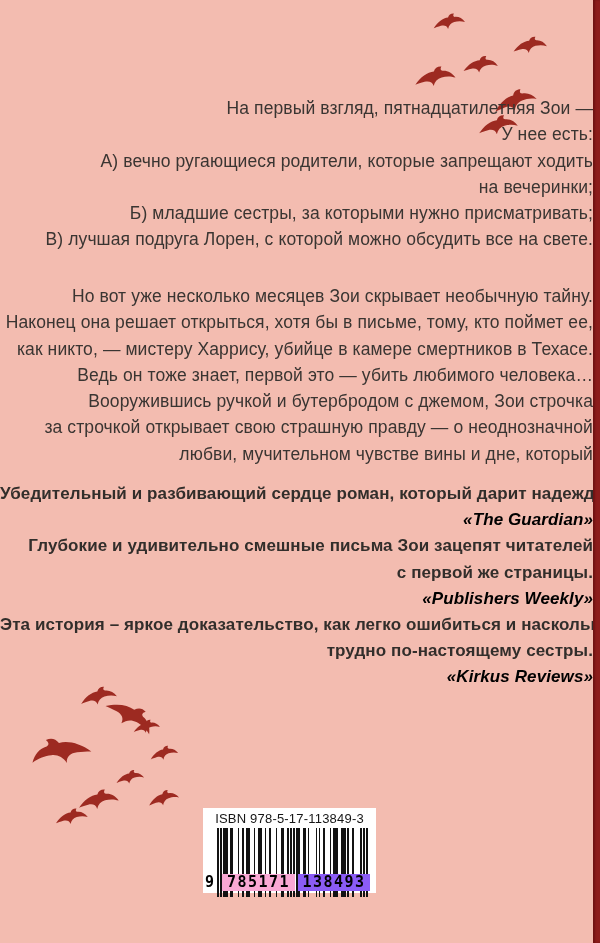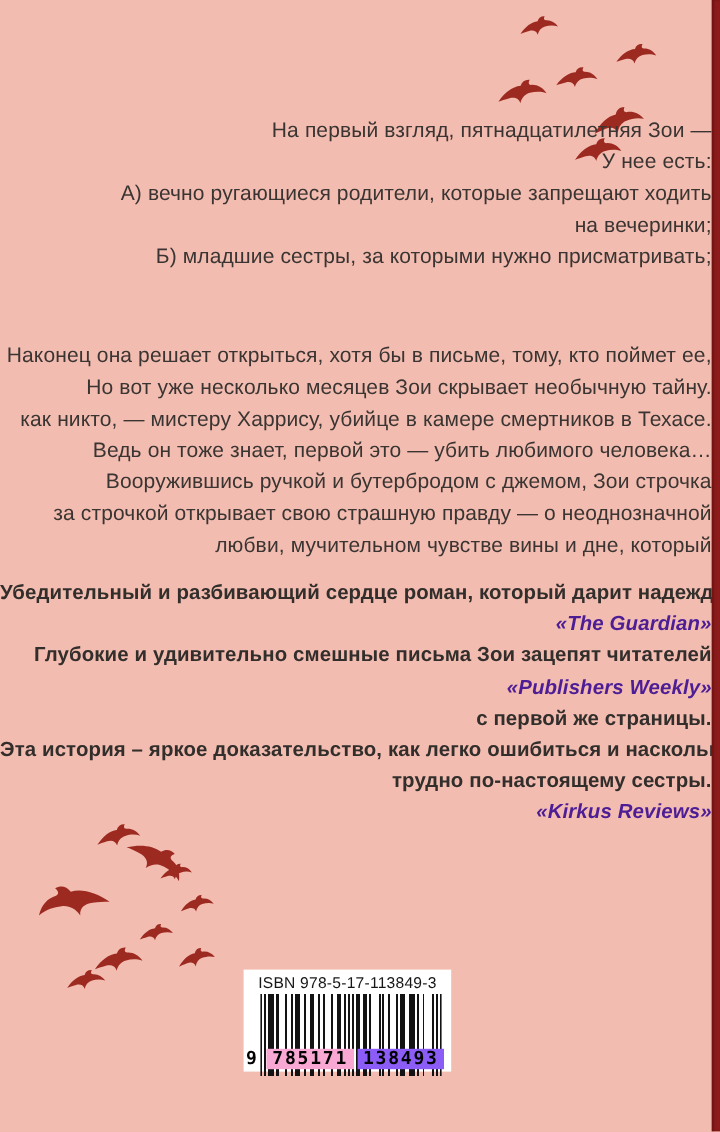--- a/index.html
+++ b/index.html
@@ -31,21 +31,21 @@
   }
   #p1{top:95px;}
   #p2{top:283px;}
   #reviews{top:481px;}
   .review-quote{
     font-size:17px;font-weight:700;line-height:26.2px;
     color:var(--quote-ink);
   }
   .review-source{
     font-size:17px;font-weight:700;font-style:italic;line-height:26.2px;
-    color:#4c1d95;
+    color:#000000;
     padding-left:20px;
   }
   .bird{position:absolute;overflow:visible;}
   .bird use{fill:var(--accent);}
   
   .barcode{
     position:absolute;left:203px;top:808px;width:173px;height:85px;
     background:#ffffff;
   }
   .isbn-label{
@@ -119,38 +119,39 @@
 <svg class="bird" viewBox="0 0 60 40" style="left:54px;top:805px;width:35px;height:23px;transform:rotate(-6deg)">
     <use href="#bird-shape"></use>
   </svg>
 
 <div class="textcol" id="p1">
   <div class="line">На первый взгляд,  пятнадцатилетняя Зои —</div>
   <div class="line">У нее есть:</div>
   <div class="line">А) вечно ругающиеся родители, которые запрещают ходить</div>
   <div class="line">на вечеринки;</div>
   <div class="line">Б) младшие сестры, за которыми нужно присматривать;</div>
+  <div class="line">В) лучшая подруга Лорен, с которой можно обсудить все на свете.</div>
 </div>
 
 <div class="textcol" id="p2">
+  <div class="line">Но вот уже несколько месяцев Зои скрывает необычную тайну.</div>
   <div class="line">Наконец она решает открыться, хотя бы в письме,  тому, кто поймет ее,</div>
-  <div class="line">Но вот уже несколько месяцев Зои скрывает необычную тайну.</div>
   <div class="line">как никто,  — мистеру Харрису, убийце в камере смертников в Техасе.</div>
   <div class="line">Ведь он тоже знает, первой это —  убить любимого человека…</div>
   <div class="line">Вооружившись ручкой и бутербродом с джемом, Зои строчка</div>
   <div class="line">за строчкой открывает свою  страшную правду —  о неоднозначной</div>
   <div class="line">любви, мучительном чувстве вины и дне, который</div>
 </div>
 
 <div class="textcol" id="reviews">
   <div class="line review-quote">Убедительный и разбивающий сердце роман, который дарит надежду.</div>
   <div class="line review-source">«The Guardian»</div>
   <div class="line review-quote">Глубокие и удивительно смешные письма Зои зацепят читателей</div>
+  <div class="line review-quote">с первой же страницы.</div>
   <div class="line review-source">«Publishers Weekly»</div>
-  <div class="line review-quote">с первой же страницы.</div>
   <div class="line review-quote">Эта история  – яркое доказательство, как легко ошибиться и насколько</div>
   <div class="line review-quote">трудно по-настоящему сестры.</div>
   <div class="line review-source">«Kirkus Reviews»</div>
 </div>
 
 <div class="barcode">
   <div class="isbn-label">ISBN 978-5-17-113849-3</div>
   <svg class="barcode-bars" viewBox="0 0 95 69" preserveAspectRatio="none" shape-rendering="crispEdges">
       <rect x="0" y="0" width="1" height="69"></rect>
       <rect x="2" y="0" width="1" height="69"></rect>

